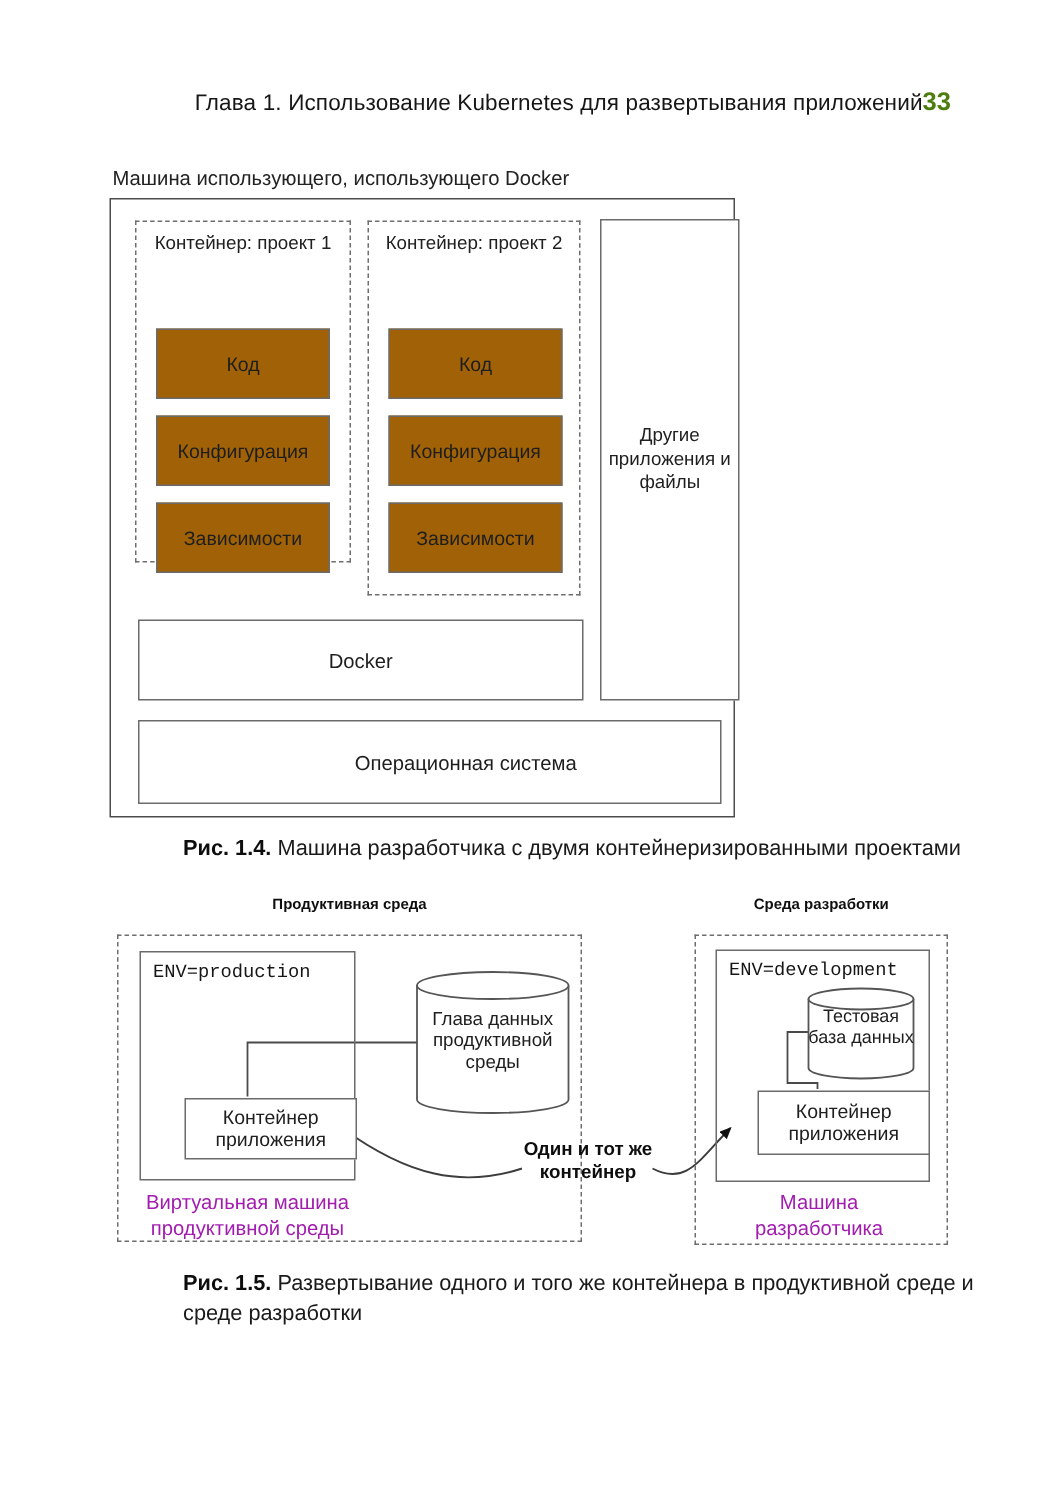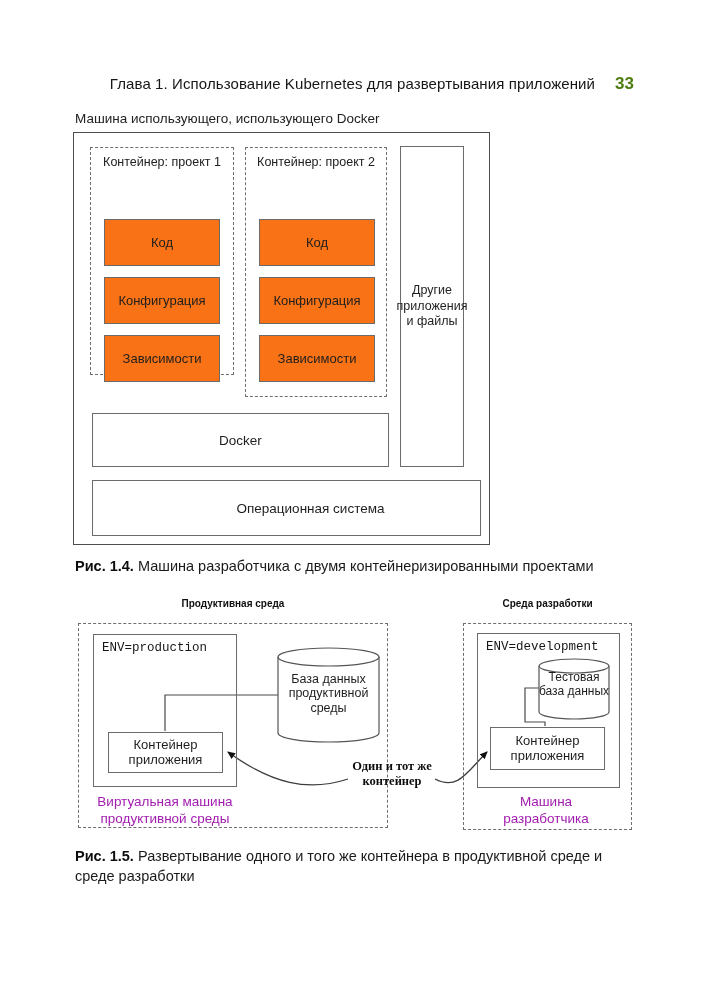--- a/index.html
+++ b/index.html
@@ -3,75 +3,75 @@
 <meta charset="utf-8">
 <style>
   * { margin:0; padding:0; box-sizing:border-box; }
   html,body { background:#ffffff; }
   .page {
     position:relative; width:708px; height:1001px; background:#ffffff;
     font-family:"Liberation Sans", sans-serif; color:#1c1c1c; overflow:hidden;
   }
 
   
-  .header { position:absolute; top:74px; right:74px; display:flex; align-items:baseline; gap:20px; }
+  .header { position:absolute; top:58px; right:74px; display:flex; align-items:baseline; }
   .header .chapter { font-size:15px; font-weight:500; color:#161616; letter-spacing:.1px; }
   .header .pageno { font-size:17px; font-weight:700; color:#4d7c0f; }
 
   
   .machine-label { position:absolute; left:75px; top:111px; font-size:13.5px; color:#222; }
   .fig14-outer { position:absolute; left:73px; top:132px; width:417px; height:413px; border:1.5px solid #4c4c4c; background:transparent; }
   .dashed-box { position:absolute; border:1px dashed #6e6e6e; background:transparent; }
   .dashed1 { left:16px; top:14px; width:144px; height:228px; }
   .dashed2 { left:171px; top:14px; width:142px; height:250px; }
   .cont-title { position:absolute; top:7px; left:0; width:100%; text-align:center; font-size:12.5px; color:#202020; }
-  .part-box { position:absolute; left:13px; width:116px; height:47px; border:1px solid #6b6b6b; background:#f97316;
+  .part-box { position:absolute; left:13px; width:116px; height:47px; border:1px solid #6b6b6b; background:#a16207;
               display:flex; align-items:center; justify-content:center; font-size:13px; color:#1e1e1e; }
   .pb1 { top:71px; } .pb2 { top:129px; } .pb3 { top:187px; }
-  .other-box { position:absolute; left:326px; top:13px; width:64px; height:321px; border:1px solid #6b6b6b; background:#fff;
+  .other-box { position:absolute; left:326px; top:13px; width:93px; height:321px; border:1px solid #6b6b6b; background:#fff;
                display:flex; align-items:center; justify-content:center; text-align:center; font-size:12.5px; line-height:1.25; color:#1e1e1e; padding:4px; }
   .docker-box { position:absolute; left:18px; top:280px; width:297px; height:54px; border:1px solid #6b6b6b; background:#fff;
                 display:flex; align-items:center; justify-content:center; font-size:13.5px; color:#1e1e1e; }
   .os-box { position:absolute; left:18px; top:347px; width:389px; height:56px; border:1px solid #6b6b6b; background:#fff;
             display:flex; align-items:center; justify-content:center; font-size:13.5px; color:#1e1e1e;padding-left:48px; }
 
-  .caption { position:absolute; font-size:14.5px; line-height:1.35; color:#1a1a1a; }
+  .caption { position:absolute; font-size:14.5px; line-height:1.35; color:#1a1a1a;margin-left:47px; }
   .caption .cap-label { font-weight:700; color:#0d0d0d; }
   .cap14 { left:75px; top:557px; width:560px; }
   .cap15 { left:75px; top:847px; width:532px; }
 
   
   .fig15 { position:absolute; left:0; top:595px; width:708px; height:252px; }
   .fig15 svg.wires { position:absolute; left:0; top:0; width:708px; height:252px; z-index:1; }
   .env-title { position:absolute; text-align:center; font-weight:700; font-size:10px; color:#0f0f0f; z-index:2; }
   .t-prod { left:78px; top:3px; width:310px; }
   .t-dev  { left:463px; top:3px; width:169px; }
   .f15-dashed { position:absolute; border:1px dashed #6e6e6e; z-index:2; }
   .d-prod { left:78px; top:28px; width:310px; height:205px; }
   .d-dev  { left:463px; top:28px; width:169px; height:207px; }
   .env-solid { position:absolute; border:1px solid #6b6b6b; background:transparent; z-index:2; }
   .s-prod { left:93px; top:39px; width:144px; height:153px; }
   .s-dev  { left:477px; top:38px; width:143px; height:155px; }
   .env-var { position:absolute; left:8px; top:6px; font-family:"Liberation Mono","DejaVu Sans Mono",monospace; font-size:12.5px; color:#161616; }
   .app-box { position:absolute; border:1px solid #6b6b6b; background:#fff; z-index:3;
-             display:flex; align-items:center; justify-content:center; text-align:center; font-size:13px; line-height:1.15; color:#1e1e1e; }
+             display:flex; align-items:center; justify-content:center; text-align:center; font-size:13px; line-height:1.15; color:#1e1e1e;margin-left:15px; }
   .app-prod { left:108px; top:137px; width:115px; height:41px; }
   .app-dev  { left:490px; top:132px; width:115px; height:43px; }
   .cyl { position:absolute; z-index:3; }
   .cyl-prod { left:277px; top:52px; width:103px; height:96px; }
   .cyl-dev  { left:538px; top:63px; width:72px; height:62px; }
   .cyl svg { position:absolute; left:0; top:0; }
   .cyl-label { position:absolute; left:0; width:100%; text-align:center; font-size:12.5px; line-height:1.15; color:#1e1e1e; }
   .cyl-prod .cyl-label { top:25px; }
   .cyl-dev .cyl-label { top:13px; font-size:12px; }
   .vm-label { position:absolute; text-align:center; font-size:13.5px; line-height:1.25; color:#a21caf; z-index:2; }
   .vm-prod { left:85px; top:199px; width:160px; }
   .vm-dev  { left:491px; top:199px; width:110px; }
   .same-label { position:absolute; left:342px; top:164px; width:100px; text-align:center;
-                font-weight:700; font-size:12.5px; line-height:1.2; color:#0d0d0d; z-index:2;font-family:Liberation Serif, serif; }
+                font-weight:700; font-size:12.5px; line-height:1.2; color:#0d0d0d; z-index:2; }
 </style>
 </head>
 <body>
 
 <div class="page">
 
   <div class="header">
     <span class="chapter">Глава 1. Использование Kubernetes для развертывания приложений</span>
     <span class="pageno">33</span>
   </div>
@@ -125,21 +125,21 @@
     <div class="env-title t-prod">Продуктивная среда</div>
     <div class="f15-dashed d-prod"></div>
     <div class="env-solid s-prod">
       <div class="env-var">ENV=production</div>
     </div>
     <div class="cyl cyl-prod">
       <svg width="103" height="96" viewBox="0 0 103 96" xmlns="http://www.w3.org/2000/svg">
         <path d="M1,10 L1,86 A50.5,9 0 0,0 102,86 L102,10" fill="#ffffff" stroke="#555" stroke-width="1.2"></path>
         <ellipse cx="51.5" cy="10" rx="50.5" ry="9" fill="#ffffff" stroke="#555" stroke-width="1.2"></ellipse>
       </svg>
-      <div class="cyl-label">База данных продуктивной среды</div>
+      <div class="cyl-label">Глава данных продуктивной среды</div>
     </div>
     <div class="app-box app-prod">Контейнер приложения</div>
     <div class="vm-label vm-prod">Виртуальная машина продуктивной среды</div>
 
     <div class="env-title t-dev">Среда разработки</div>
     <div class="f15-dashed d-dev"></div>
     <div class="env-solid s-dev">
       <div class="env-var">ENV=development</div>
     </div>
     <div class="cyl cyl-dev">

